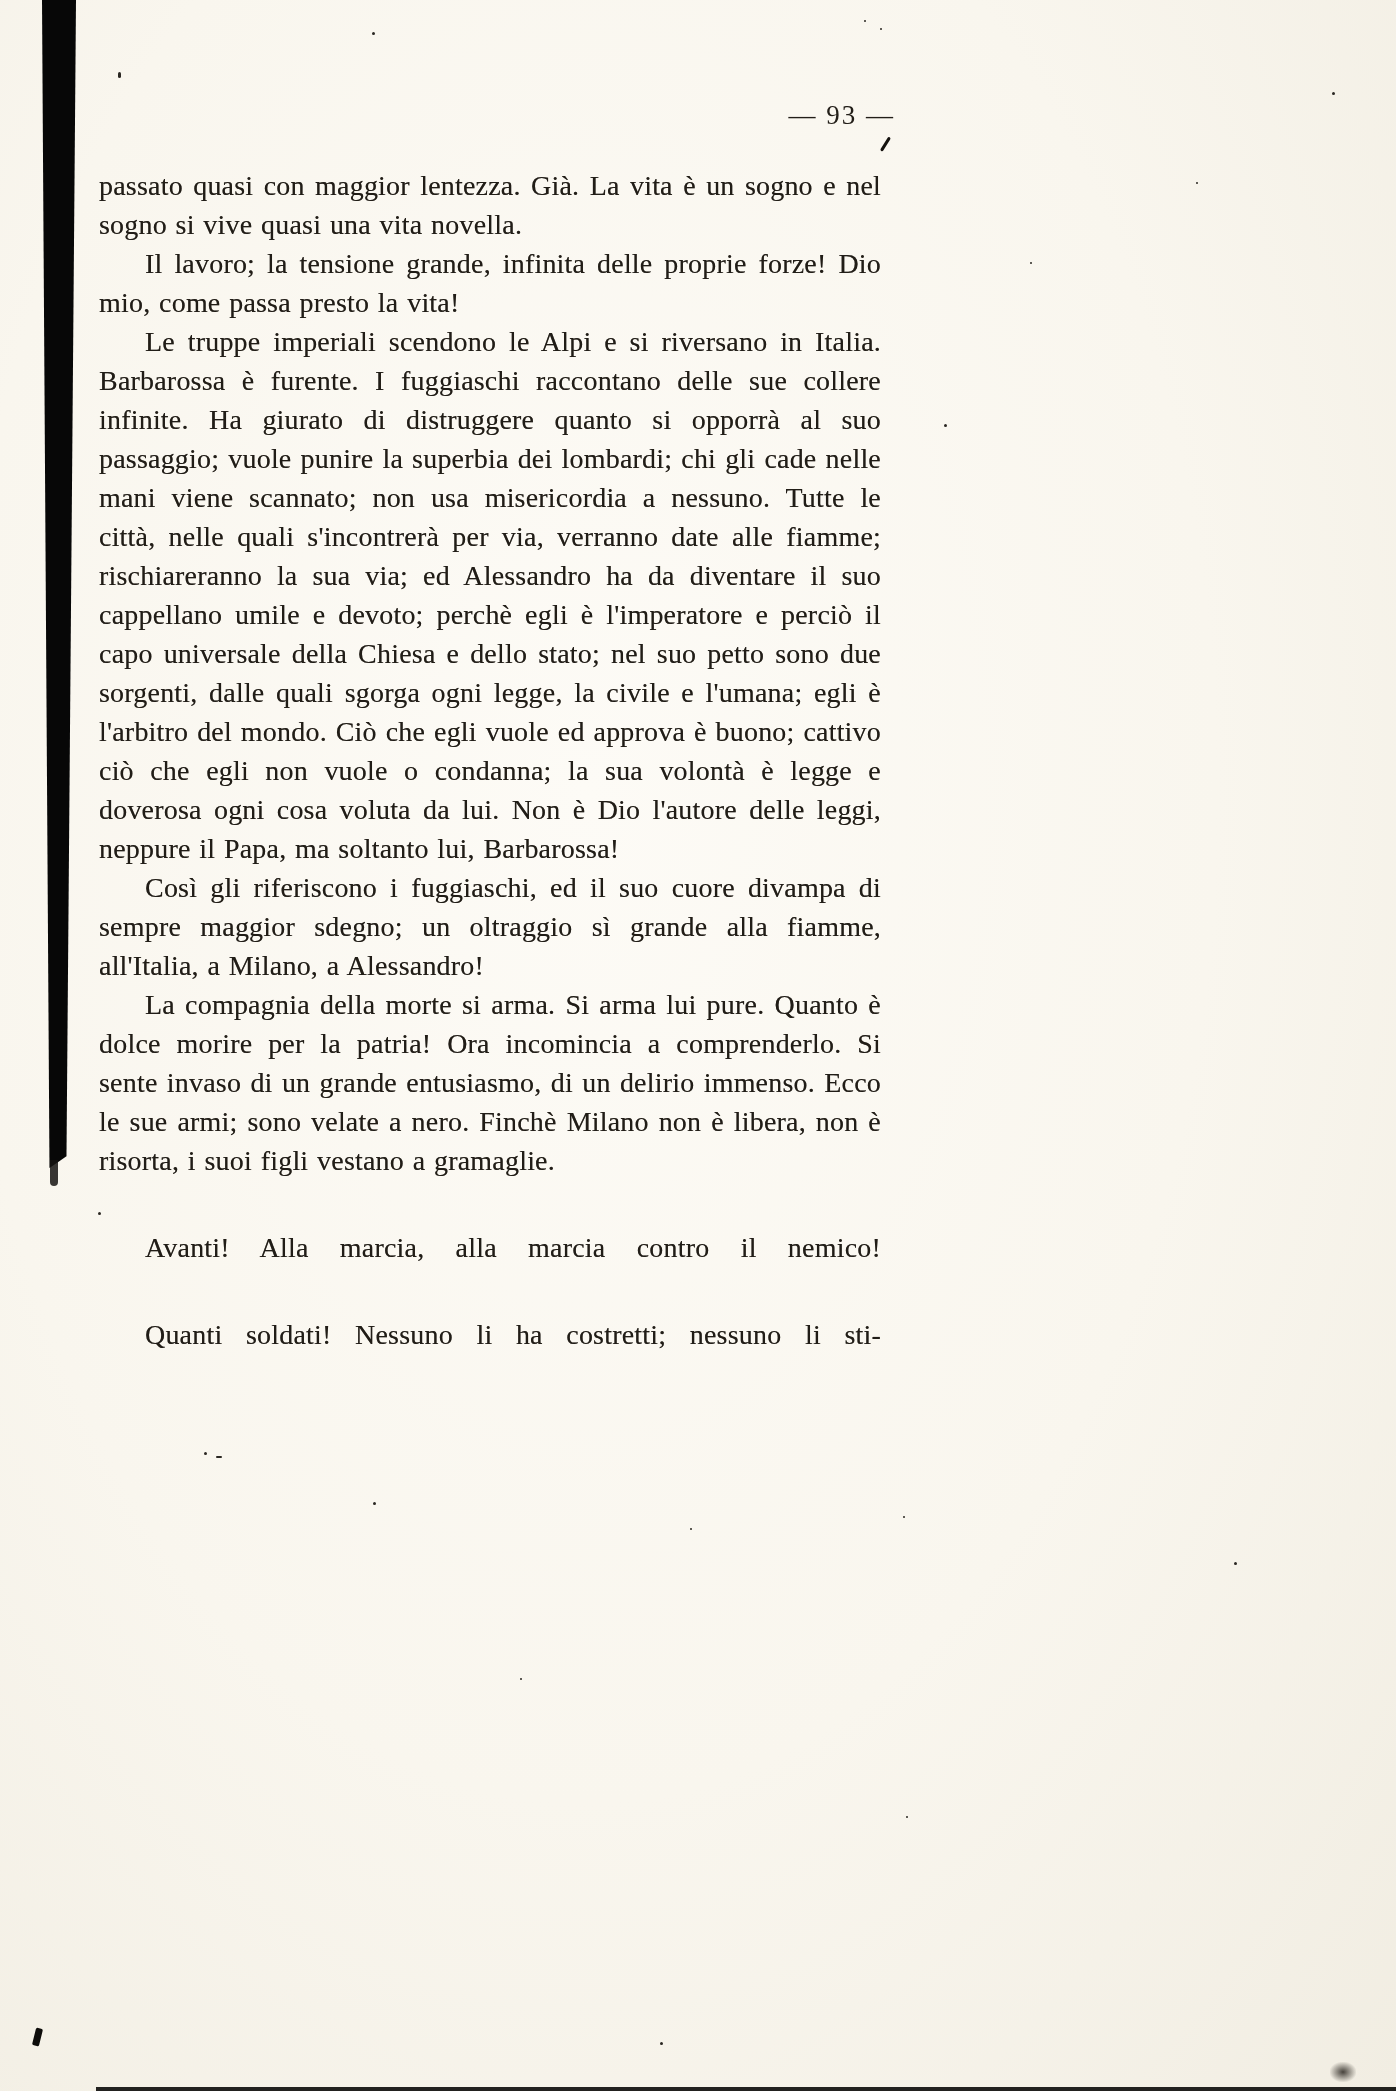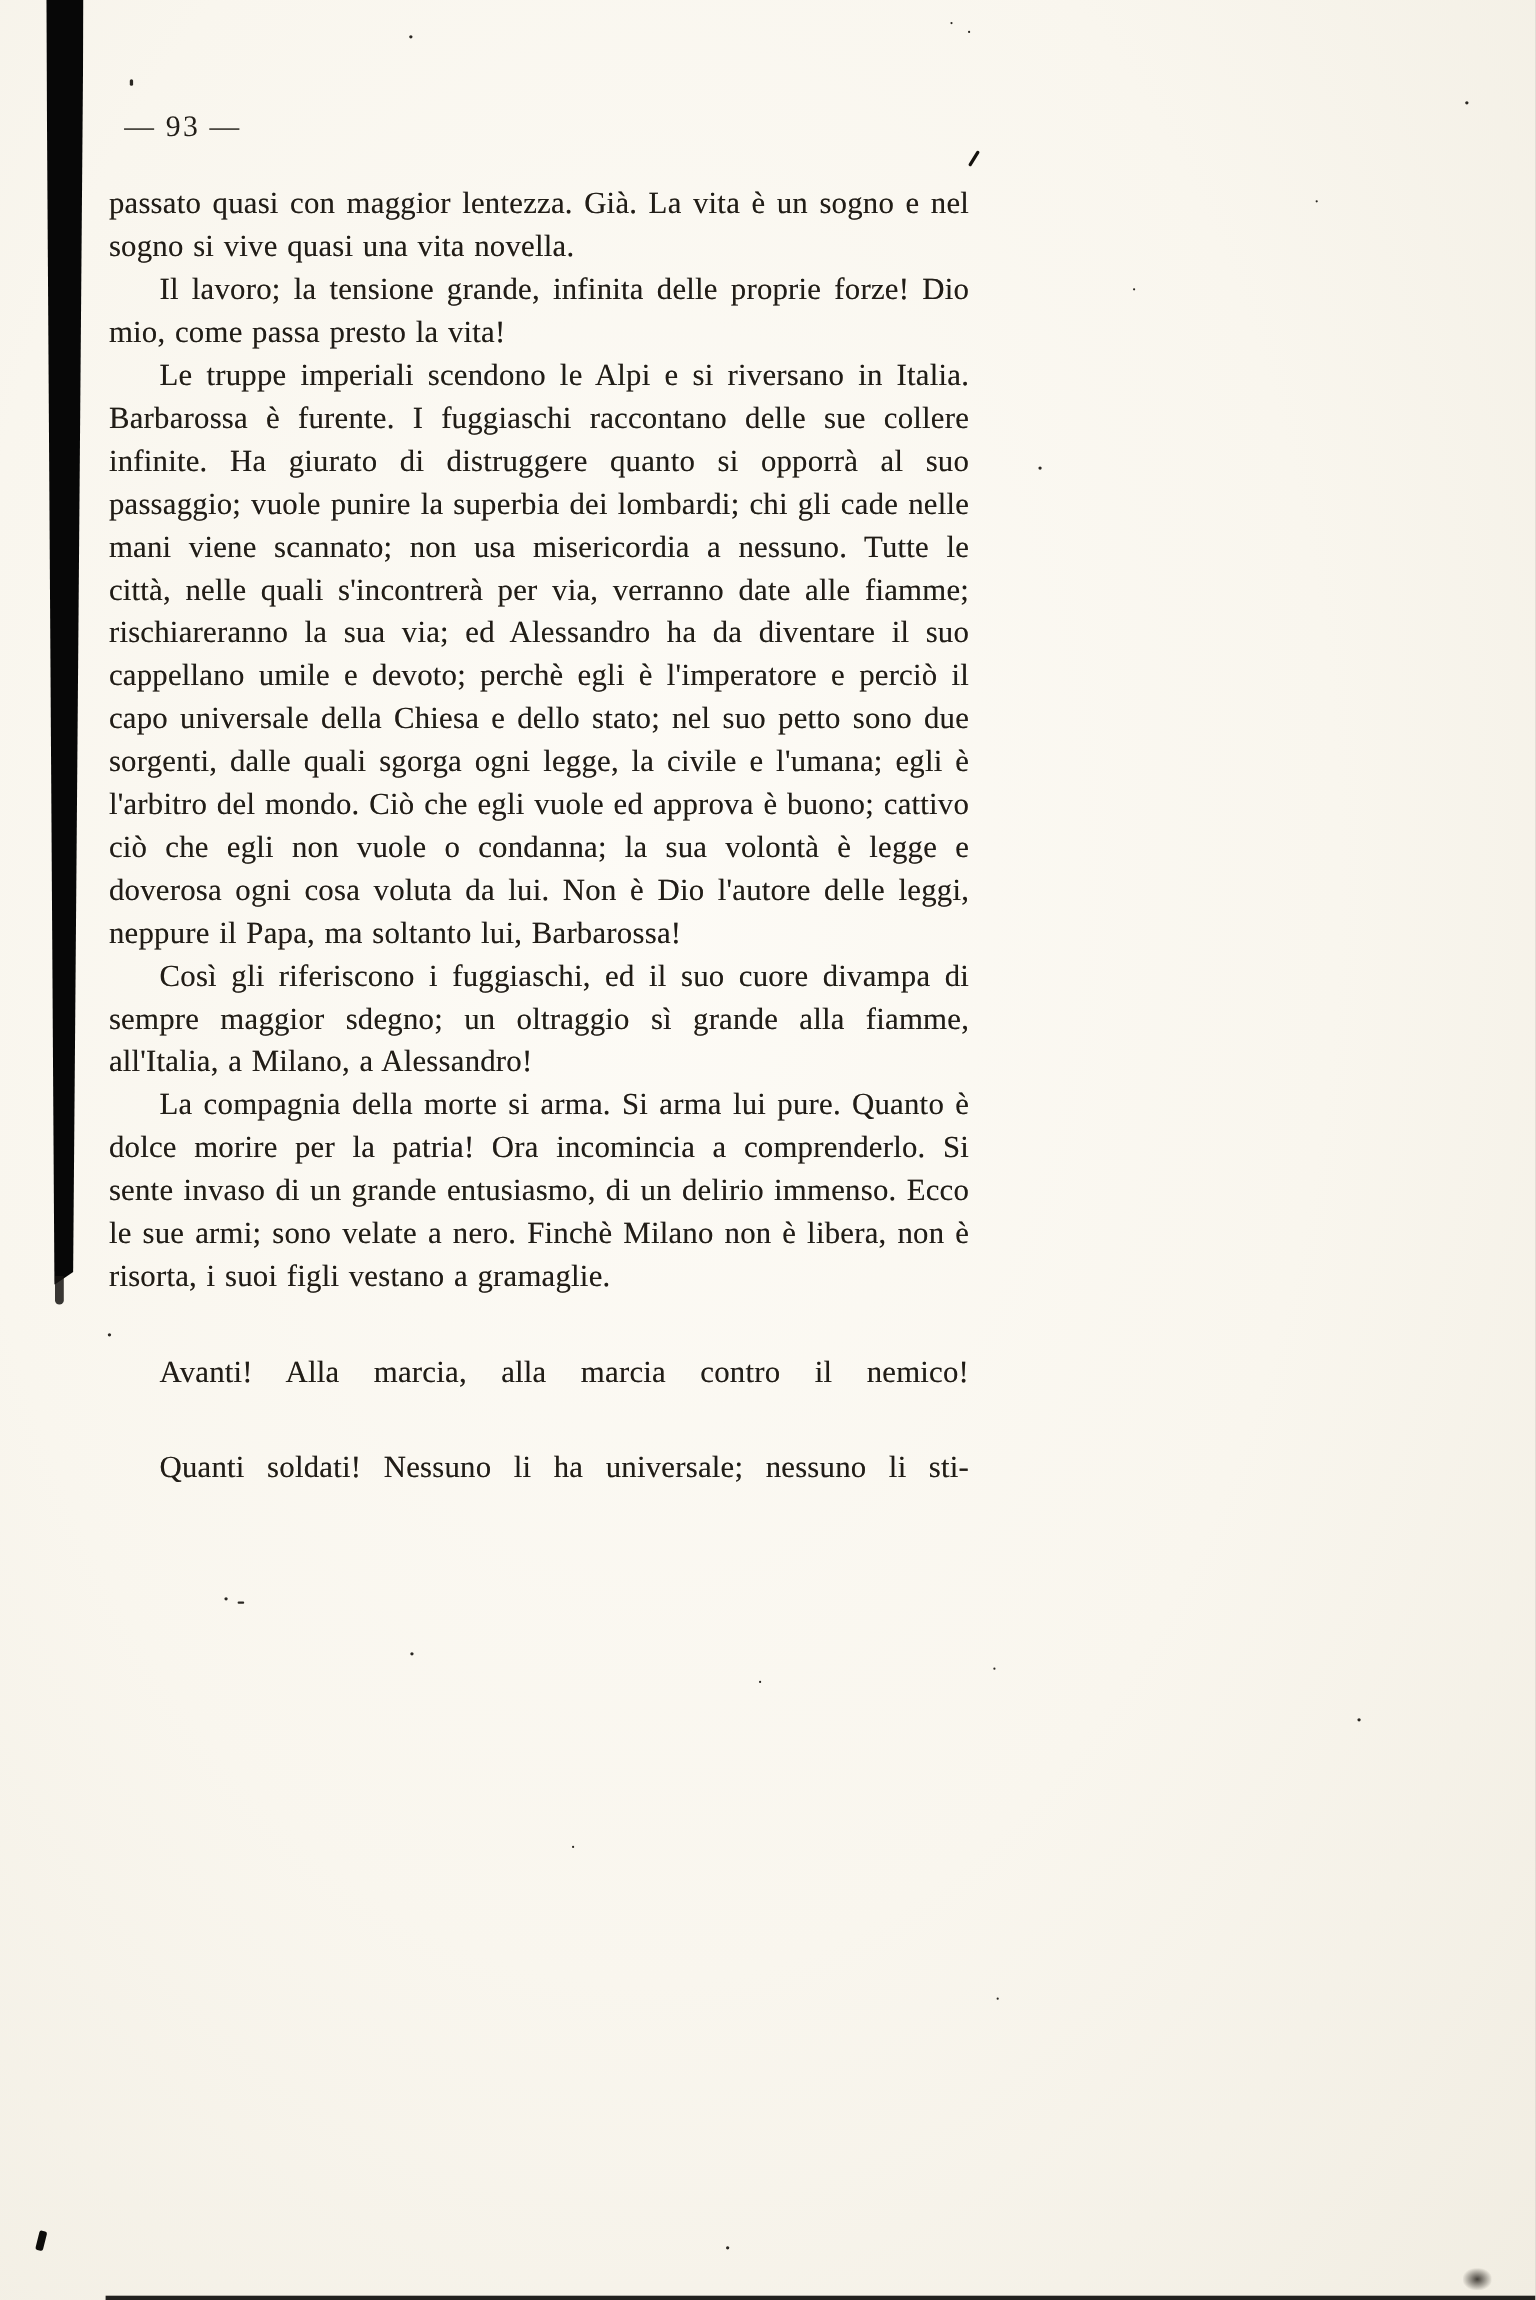--- a/index.html
+++ b/index.html
@@ -35,21 +35,21 @@
     background: #161412;
     border-radius: 0 0 4px 4px;
     opacity: .85;
   }
 
   .page-number {
     position: absolute;
     left: 113px;
     top: 100px;
     width: 782px;
-    text-align: left;
+    text-align: right;
     font-size: 27px;
     letter-spacing: 2px;
     color: #221e18;
   }
 
   .text-block {
     position: absolute;
     left: 99px;
     top: 166px;
     width: 782px;
@@ -120,21 +120,21 @@
 
   <div class="page-number">— 93 —</div>
 
   <div class="text-block">
     <p class="no-indent">passato quasi con maggior lentezza. Già. La vita è un sogno e nel sogno si vive quasi una vita novella.</p>
     <p class="indent">Il lavoro; la tensione grande, infinita delle proprie forze! Dio mio, come passa presto la vita!</p>
     <p class="indent">Le truppe imperiali scendono le Alpi e si riversano in Italia. Barbarossa è furente. I fuggiaschi raccontano delle sue collere infinite. Ha giurato di distruggere quanto si opporrà al suo passaggio; vuole punire la superbia dei lombardi; chi gli cade nelle mani viene scannato; non usa misericordia a nessuno. Tutte le città, nelle quali s'incontrerà per via, verranno date alle fiamme; rischiareranno la sua via; ed Alessandro ha da diventare il suo cappellano umile e devoto; perchè egli è l'imperatore e perciò il capo universale della Chiesa e dello stato; nel suo petto sono due sorgenti, dalle quali sgorga ogni legge, la civile e l'umana; egli è l'arbitro del mondo. Ciò che egli vuole ed approva è buono; cattivo ciò che egli non vuole o condanna; la sua volontà è legge e doverosa ogni cosa voluta da lui. Non è Dio l'autore delle leggi, neppure il Papa, ma soltanto lui, Barbarossa!</p>
     <p class="indent">Così gli riferiscono i fuggiaschi, ed il suo cuore divampa di sempre maggior sdegno; un oltraggio sì grande alla fiamme, all'Italia, a Milano, a Alessandro!</p>
     <p class="indent">La compagnia della morte si arma. Si arma lui pure. Quanto è dolce morire per la patria! Ora incomincia a comprenderlo. Si sente invaso di un grande entusiasmo, di un delirio immenso. Ecco le sue armi; sono velate a nero. Finchè Milano non è libera, non è risorta, i suoi figli vestano a gramaglie.</p>
     <p class="indent full-line">Avanti! Alla marcia, alla marcia contro il nemico!</p>
-    <p class="indent full-line">Quanti soldati! Nessuno li ha universale; nessuno li sti-</p>
+    <p class="indent full-line">Quanti soldati! Nessuno li ha costretti; nessuno li sti-</p>
   </div>
 
   <span class="slash-mark"></span>
   <span class="corner-mark"></span>
   <span class="smudge"></span>
   <span class="bottom-edge"></span>
 
   <div class="noise">
     <i style="left:372px; top:32px;  width:3px; height:3px;"></i>
     <i style="left:864px; top:20px;  width:2px; height:2px;"></i>

